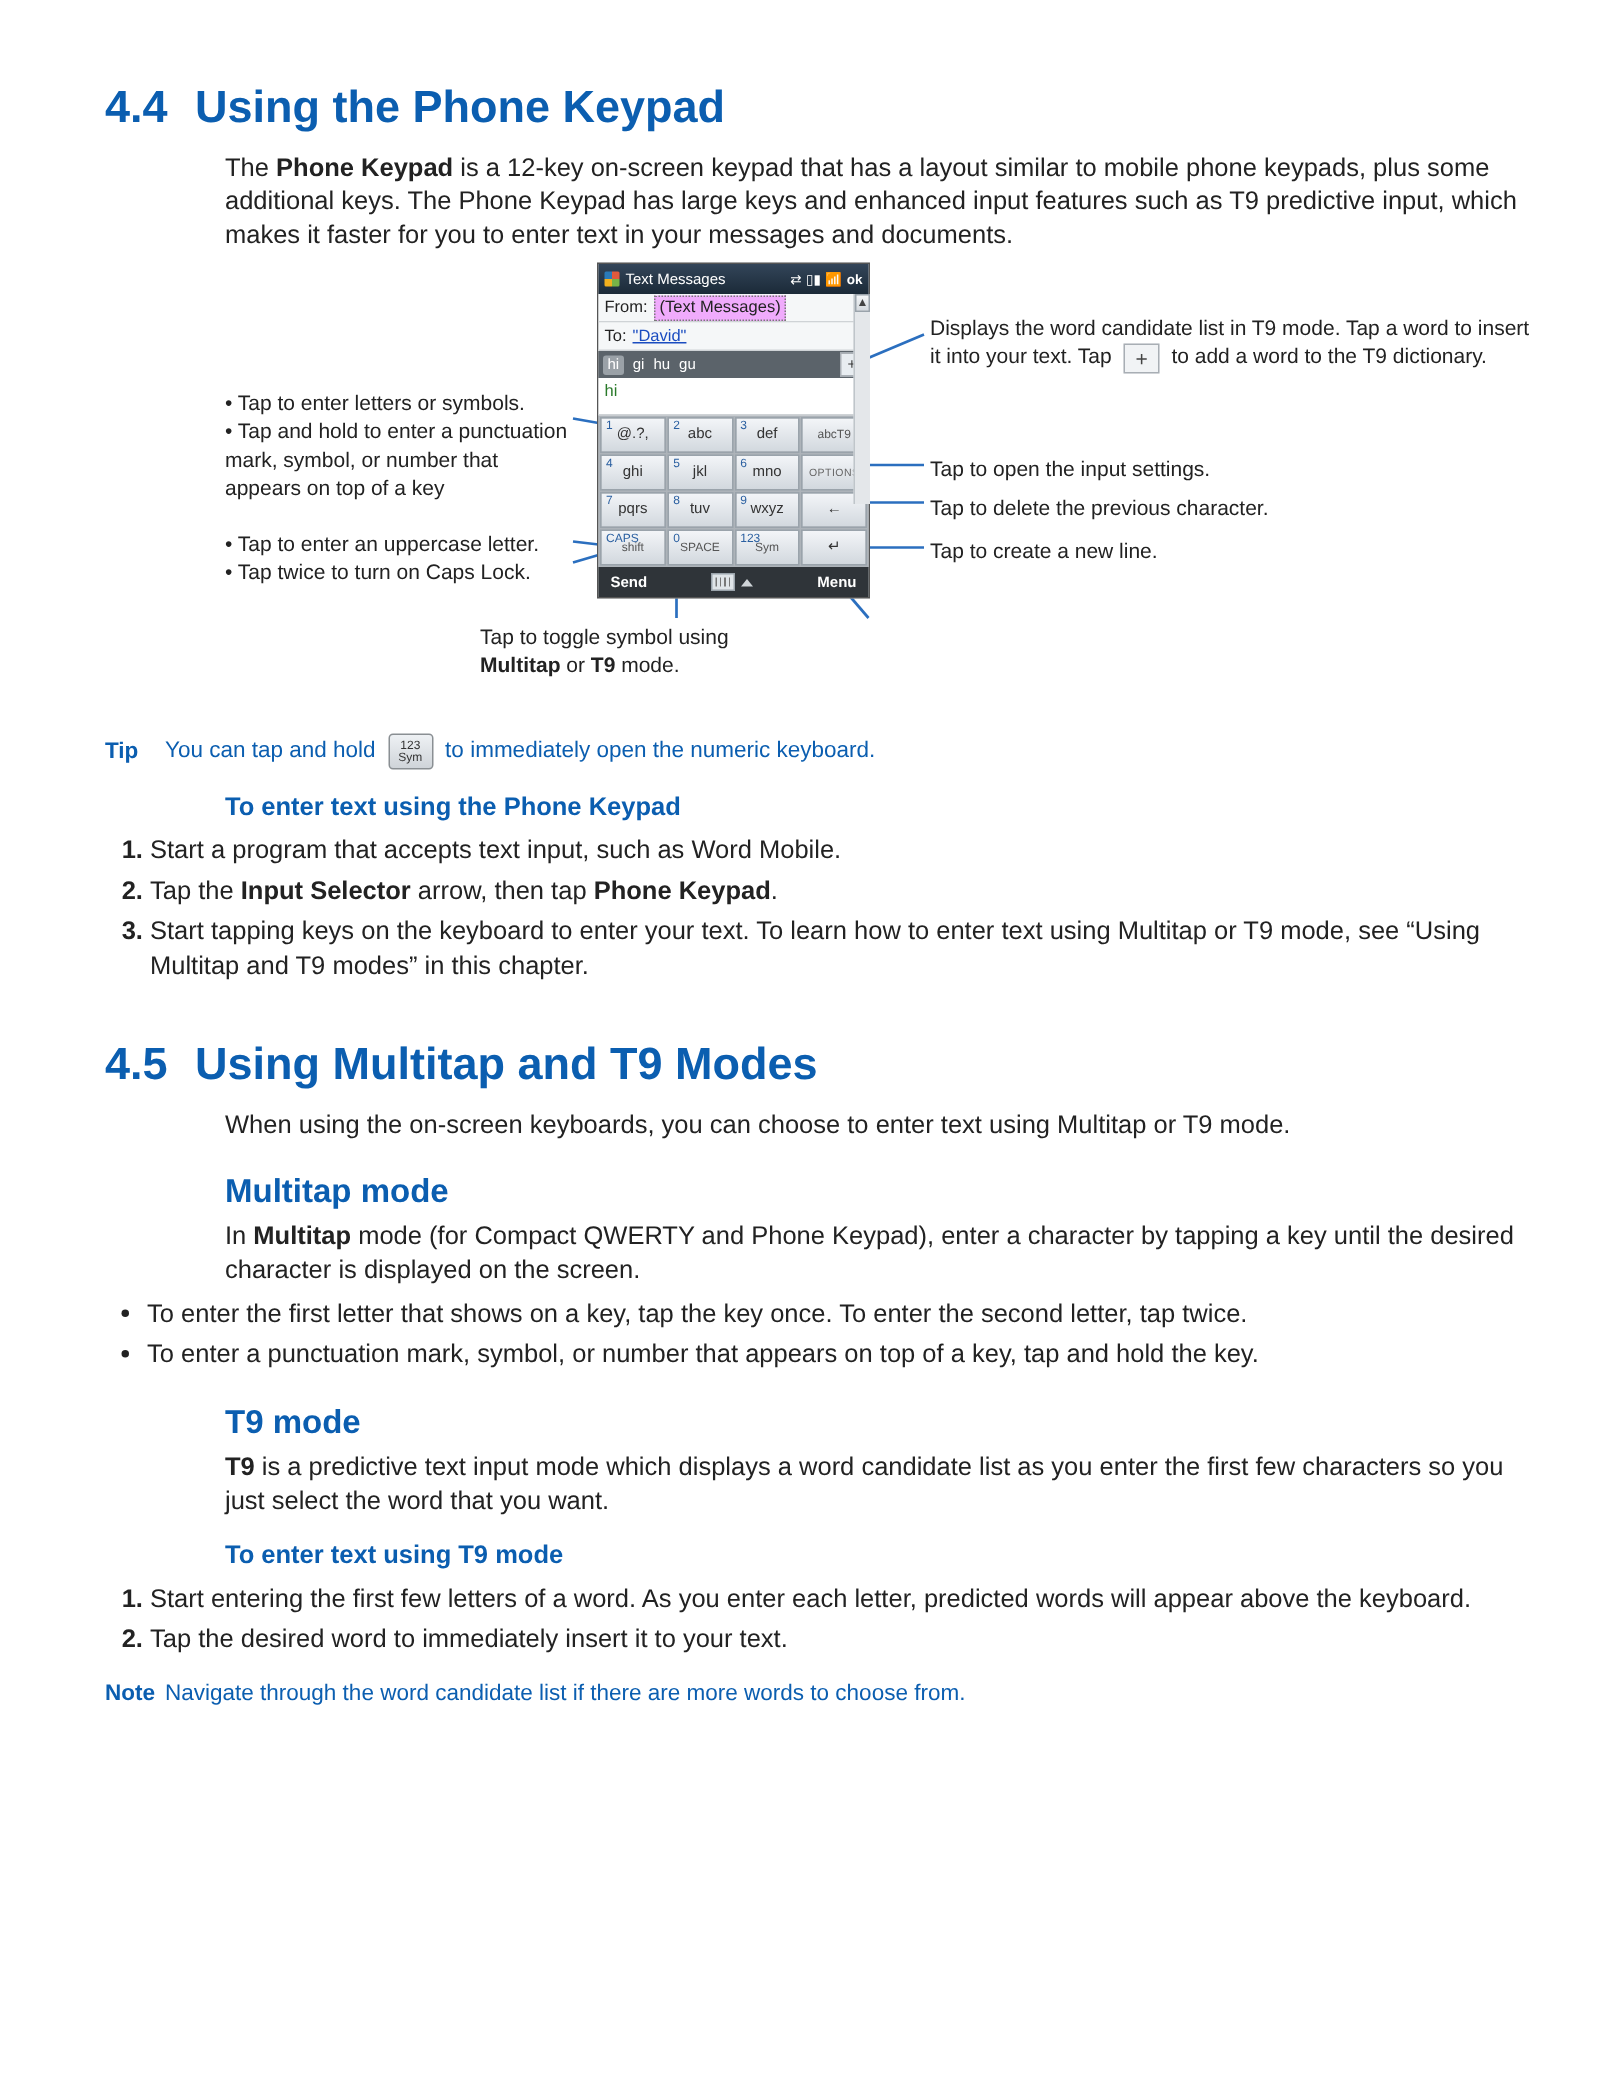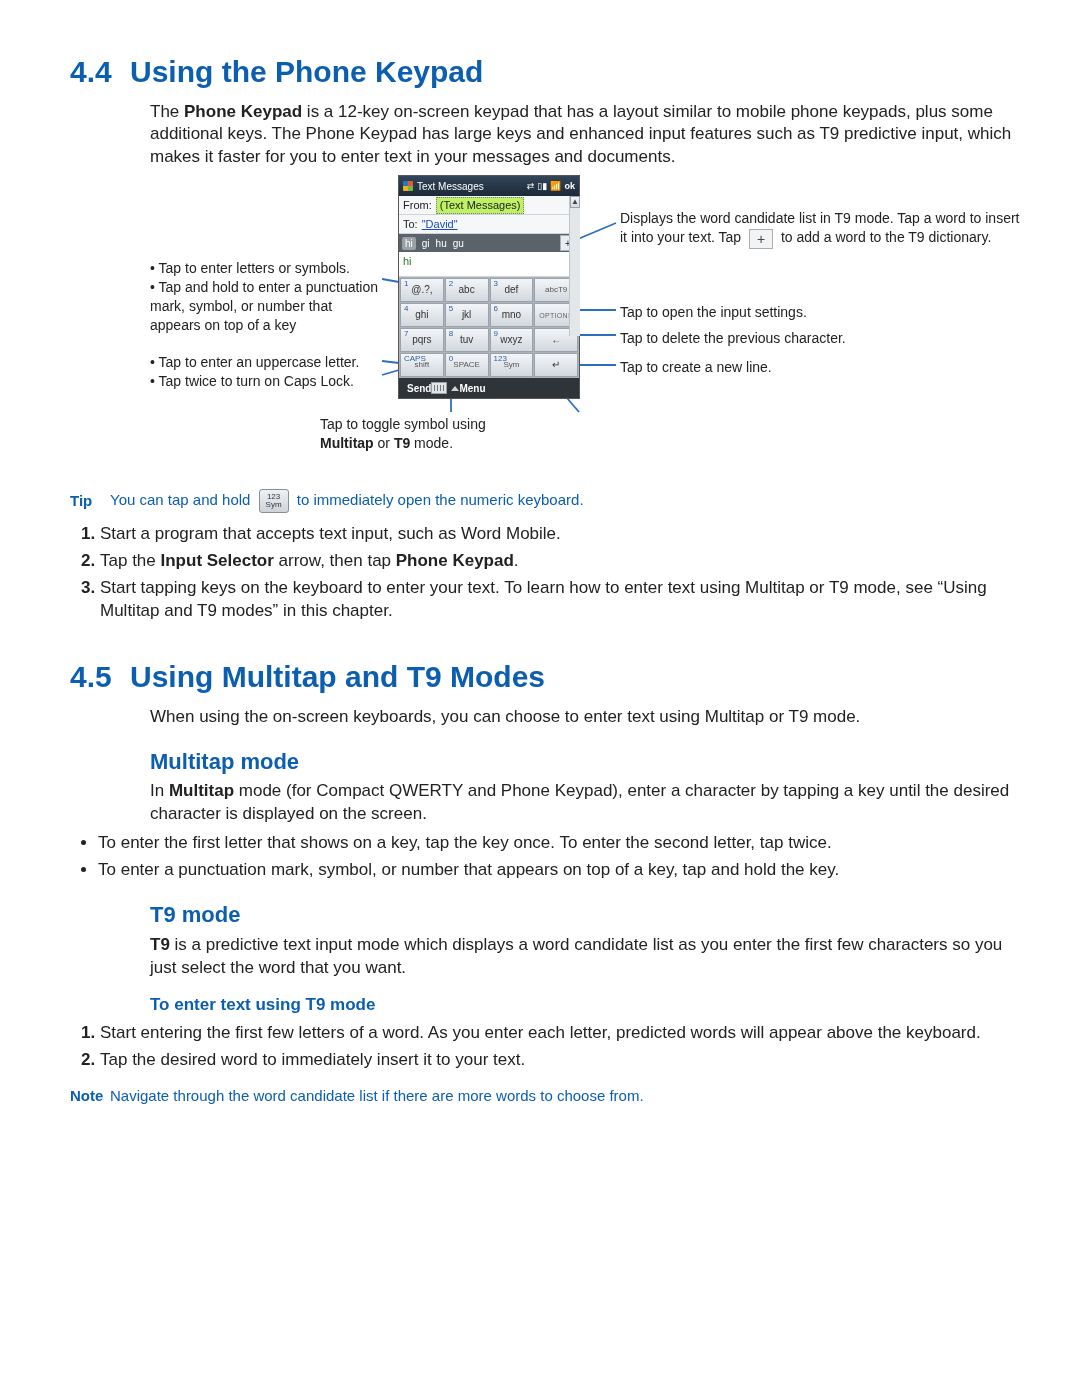--- a/index.html
+++ b/index.html
@@ -42,34 +42,34 @@
   ul.dots li{margin:4px 0}
   b{font-weight:700}
   
   .diagram{position:relative;width:880px;height:300px;margin:6px 0 0 80px}
   .phone{position:absolute;left:248px;top:0;width:180px;border:1px solid #555;background:#e8ecef;font-size:11px;color:#222}
   .titlebar{display:flex;align-items:center;justify-content:space-between;background:linear-gradient(#334559,#1b2a38);color:#fff;height:20px;padding:0 4px;font-size:10px}
   .titlebar .left{display:flex;align-items:center;gap:4px}
   .win-flag{display:inline-block;width:10px;height:10px;background:conic-gradient(#e05a3c 0 25%,#78b347 0 50%,#f2b01e 0 75%,#2a7ab8 0);border-radius:1px}
   .titlebar .right{display:flex;gap:3px;font-size:9px}
   .from-row,.to-row{display:flex;align-items:center;gap:4px;background:#f5f7f8;border-bottom:1px solid #cfd3d6;height:18px;padding:0 4px}
-  .from-row .val{border:1px dotted #7a7a7a;padding:0 3px;background:#bef264}
+  .from-row .val{border:1px dotted #7a7a7a;padding:0 3px;background:#f0abfc}
   .to-row .val{color:#1a4cc0;text-decoration:underline}
   .scrolltrack{position:absolute;right:-1px;top:20px;bottom:62px;width:10px;background:#e4e7ea;border-left:1px solid #bfc5ca}
   .scrolltrack .btn{height:10px;background:linear-gradient(#f4f6f8,#d4d9de);border:1px solid #9aa3ab;display:flex;align-items:center;justify-content:center;font-size:8px;color:#444}
   .candidates{display:flex;align-items:center;background:#5b636a;color:#fff;height:18px;font-size:10px;padding:0 3px;gap:6px}
   .candidates .sel{background:#9aa1a7;padding:0 3px;border-radius:2px}
   .candidates .add{margin-left:auto;background:#e8edf1;color:#333;width:14px;height:14px;display:flex;align-items:center;justify-content:center;border:1px solid #aab0b6}
   .compose{height:20px;background:#fff;border-bottom:1px solid #cfd3d6;padding:2px 4px;color:#2a7a2a;font-size:11px}
   .keypad{display:grid;grid-template-columns:repeat(4,1fr);gap:1px;background:#adb3b9;padding:1px}
   .key{background:linear-gradient(var(--key-grad-a),var(--key-grad-b));border:1px solid var(--key-border);height:22px;display:flex;flex-direction:column;align-items:center;justify-content:center;font-size:10px;line-height:1;color:#333;position:relative}
   .key .n{position:absolute;top:1px;left:3px;font-size:8px;color:#2a5fa0}
   .key.small{font-size:8px;color:#555}
   .key.options{font-size:7px;letter-spacing:.3px;color:#666}
-  .softbar{display:flex;align-items:center;justify-content:flex-start;background:var(--bar-dark);color:#fff;height:20px;padding:0 8px;font-size:10px;font-weight:700}
+  .softbar{display:flex;align-items:center;justify-content:space-between;background:var(--bar-dark);color:#fff;height:20px;padding:0 8px;font-size:10px;font-weight:700}
   .softbar .mid{display:flex;align-items:center;gap:4px;font-weight:400}
   .kbd-ico{display:inline-block;width:14px;height:10px;background:#dfe4e8;border:1px solid #9aa3ab;position:relative}
   .kbd-ico::after{content:"";position:absolute;inset:2px;background:repeating-linear-gradient(90deg,#777 0 1px,transparent 1px 3px)}
   .tri-up{display:inline-block;width:0;height:0;border-left:4px solid transparent;border-right:4px solid transparent;border-bottom:5px solid #cfd4d8}
   
   .lbl-left{position:absolute;text-align:left;font-size:14px;color:var(--text);width:236px}
   .lbl-right{position:absolute;text-align:left;font-size:14px;color:var(--text);left:470px;width:400px}
   .lbl-bot{position:absolute;text-align:left;font-size:14px;color:var(--text);top:240px}
   .lbl-left .row,.lbl-right .row,.lbl-bot .row{display:block}
   .bullet-dot::before{content:"• ";}
@@ -234,20 +234,21 @@
   <div class="tip-row indent">
     <span class="lbl">Tip</span>
     <span>
       <span>You can tap and hold </span><span class="icon-chip">
           <span>123</span>
           <span>Sym</span>
         </span><span> to immediately open the numeric keyboard.</span>
     </span>
   </div>
 
+  <h3 class="indent">To enter text using the Phone Keypad</h3>
   <ol class="steps indent">
     <li><span>Start a program that accepts text input, such as Word Mobile.</span></li>
     <li><span>Tap the </span><b>Input Selector</b><span> arrow, then tap </span><b>Phone Keypad</b><span>.</span></li>
     <li><span>Start tapping keys on the keyboard to enter your text. To learn how to enter text using Multitap or T9 mode, see “Using Multitap and T9 modes” in this chapter.</span></li>
   </ol>
 
   <h1 style="margin-top:34px">
     <span class="num">4.5</span>
     <span>Using Multitap and T9 Modes</span>
   </h1>

